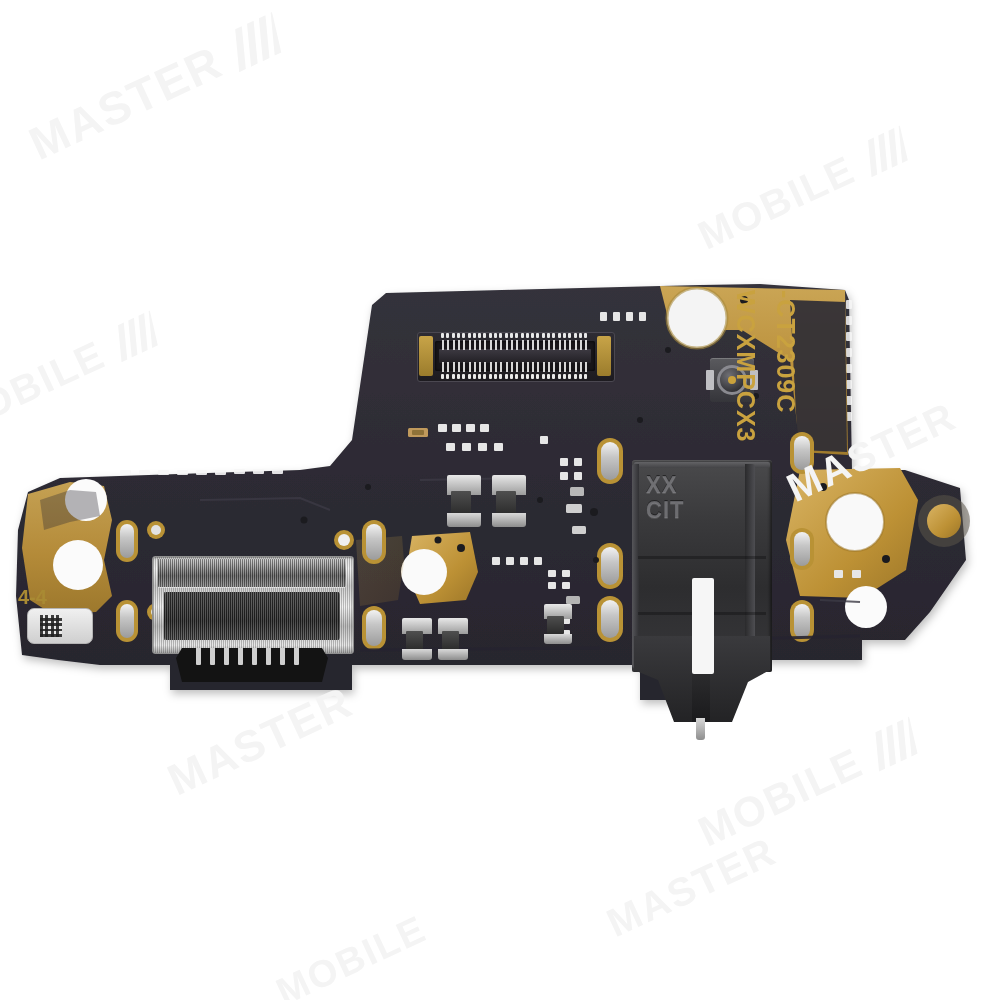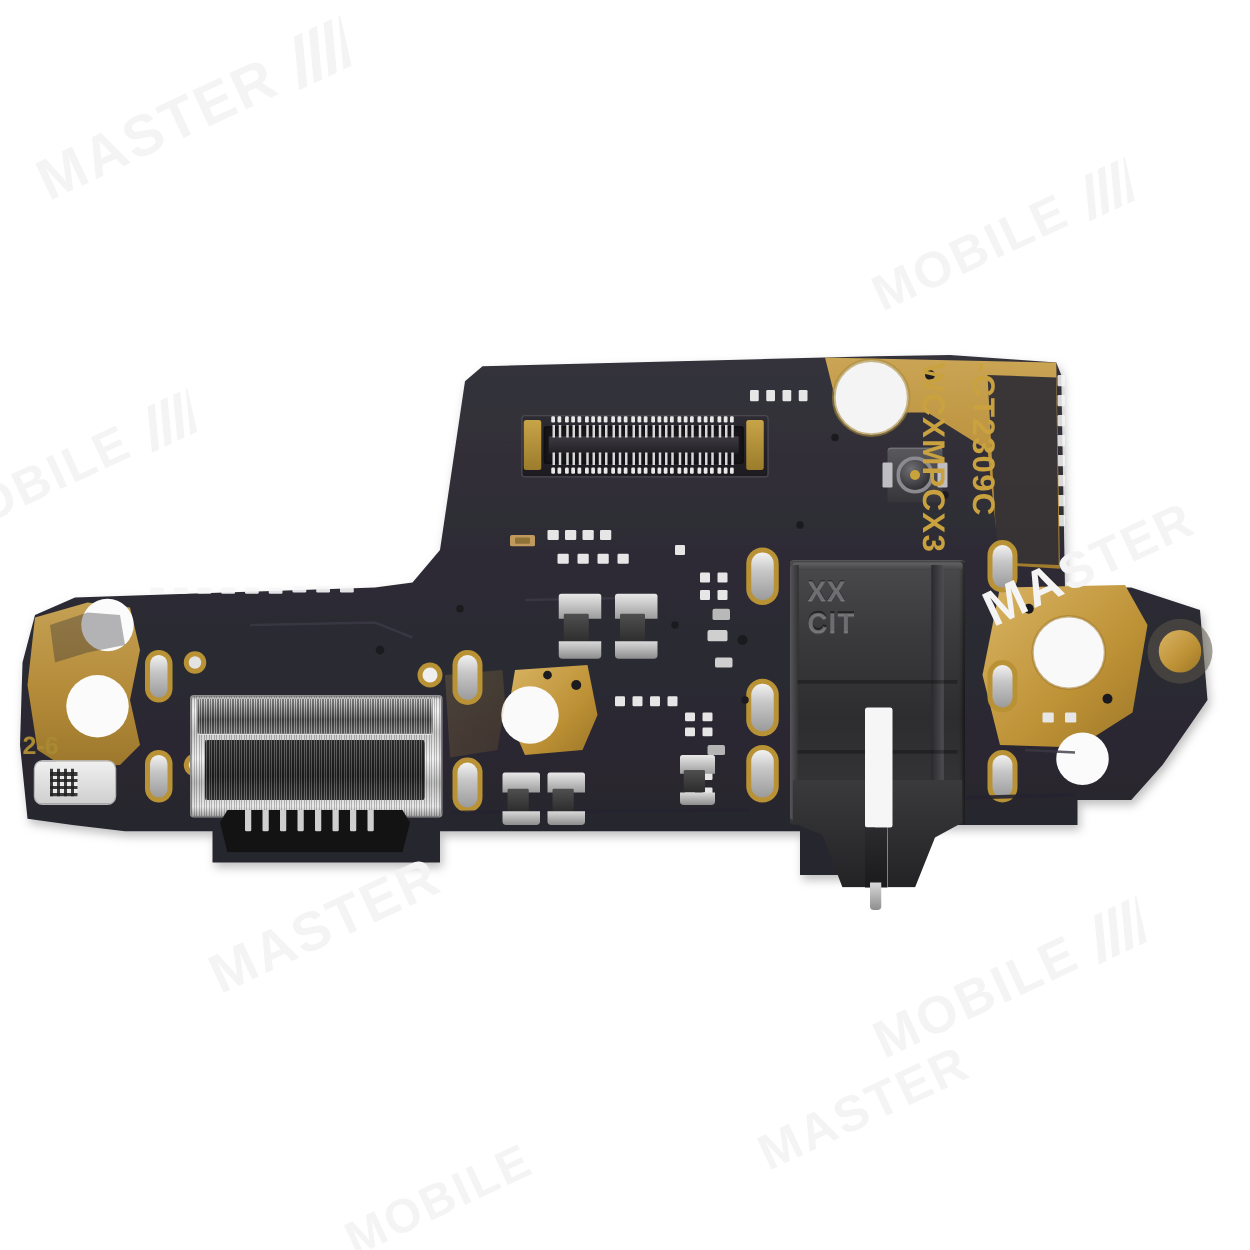--- a/index.html
+++ b/index.html
@@ -65,21 +65,21 @@
   .usb-cav .brush{position:absolute;inset:0;
     background:repeating-linear-gradient(90deg,rgba(10,10,10,.55) 0 1px,rgba(190,190,190,.22) 1px 2px);}
   .usb-foot{
     position:absolute;left:24px;top:92px;width:152px;height:34px;
     background:#131313;border-radius:0 0 6px 6px;
     clip-path:polygon(6px 0,146px 0,152px 10px,146px 34px,6px 34px,0 10px);
   }
   .usb-pin{position:absolute;top:0;width:5px;height:17px;background:#cfcfcf;border-radius:0 0 1px 1px;}
 
   
-  #jack{left:632px;top:448px;width:123px;height:275px;}
+  #jack{left:632px;top:460px;width:123px;height:275px;}
   .jack-body{
     position:absolute;left:0;top:0;width:140px;height:212px;
     background:linear-gradient(180deg,#4a4a4c 0%,#3a3a3c 28%,#2d2d2f 60%,#37373a 100%);
     border-radius:3px 3px 2px 2px;
     box-shadow:inset 0 1px 0 rgba(255,255,255,.13), inset -2px 0 3px rgba(0,0,0,.5);
   }
   .jack-top-edge{position:absolute;left:2px;top:2px;width:136px;height:6px;background:linear-gradient(180deg,#636366,#434346);border-radius:2px;}
   .jack-right-rail{position:absolute;right:0;top:4px;width:10px;height:204px;background:linear-gradient(90deg,#2a2a2c,#4e4e52);border-radius:0 3px 3px 0;}
   .jack-left-rail{position:absolute;left:0;top:4px;width:7px;height:204px;background:linear-gradient(90deg,#56565a,#313134);border-radius:3px 0 0 3px;}
   .jack-emboss{
@@ -590,21 +590,21 @@
       <div class="bot"></div>
   </div>
 
   <div class="part" id="qrlabel">
     <div class="qr-shell"></div>
     <div class="qr-code"></div>
   </div>
 
   <div class="silk" id="silk-code1">WCXMPCX3</div>
   <div class="silk" id="silk-code2">-CT2309C</div>
-  <div class="silk" id="silk-46">2-6</div>
+  <div class="silk" id="silk-46">4-4</div>
 
   <div id="watermarks">
       <div class="wm" style="left: 20px; top: 120px; font-size: 46px; transform: rotate(-25deg);">
         <span class="wmtext">MASTER</span>
         <span class="wmlogo">
           <svg width="58" height="58" viewBox="0 0 40 40">
             <g fill="#f4f4f4">
               <path d="M2 34 L12 6 L17 6 L7 34 Z"></path>
               <path d="M11 34 L21 6 L26 6 L16 34 Z"></path>
               <path d="M20 34 L30 6 L35 6 L25 34 Z"></path>

